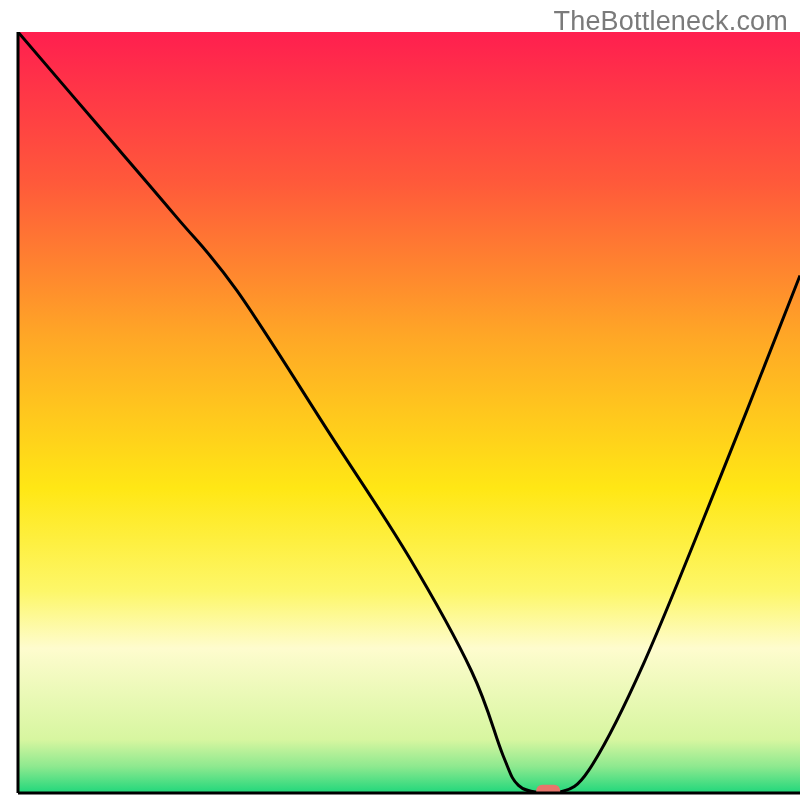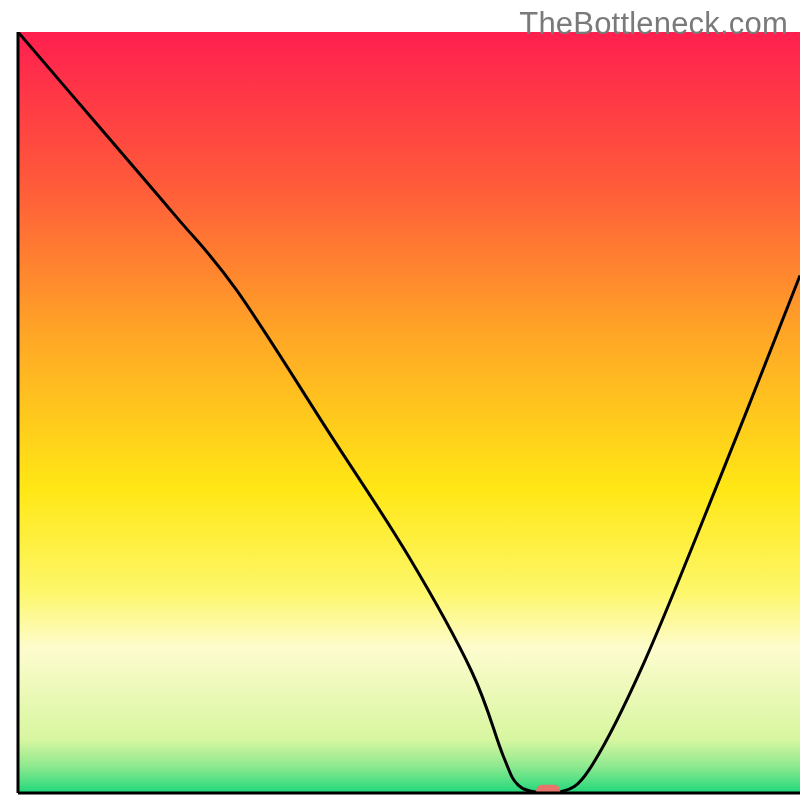--- a/index.html
+++ b/index.html
@@ -12,21 +12,21 @@
   }
   .stage {
     position: relative;
     width: 800px;
     height: 800px;
   }
   .watermark {
     position: absolute;
     top: 6px;
     right: 12px;
-    font-size: 31px;
+    font-size: 27px;
     font-weight: 500;
     color: #7a7a7a;
     letter-spacing: 0.2px;
     z-index: 10;
   }
   svg.plot {
     position: absolute;
     left: 0;
     top: 0;
     width: 800px;

